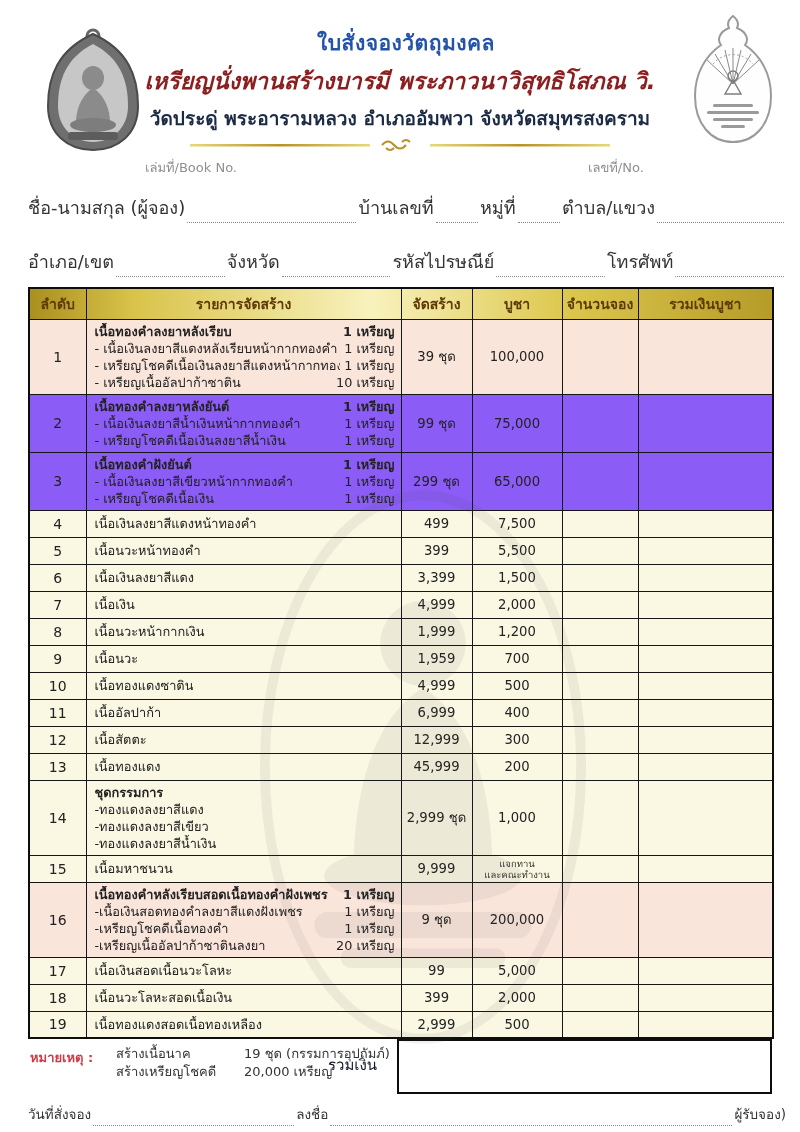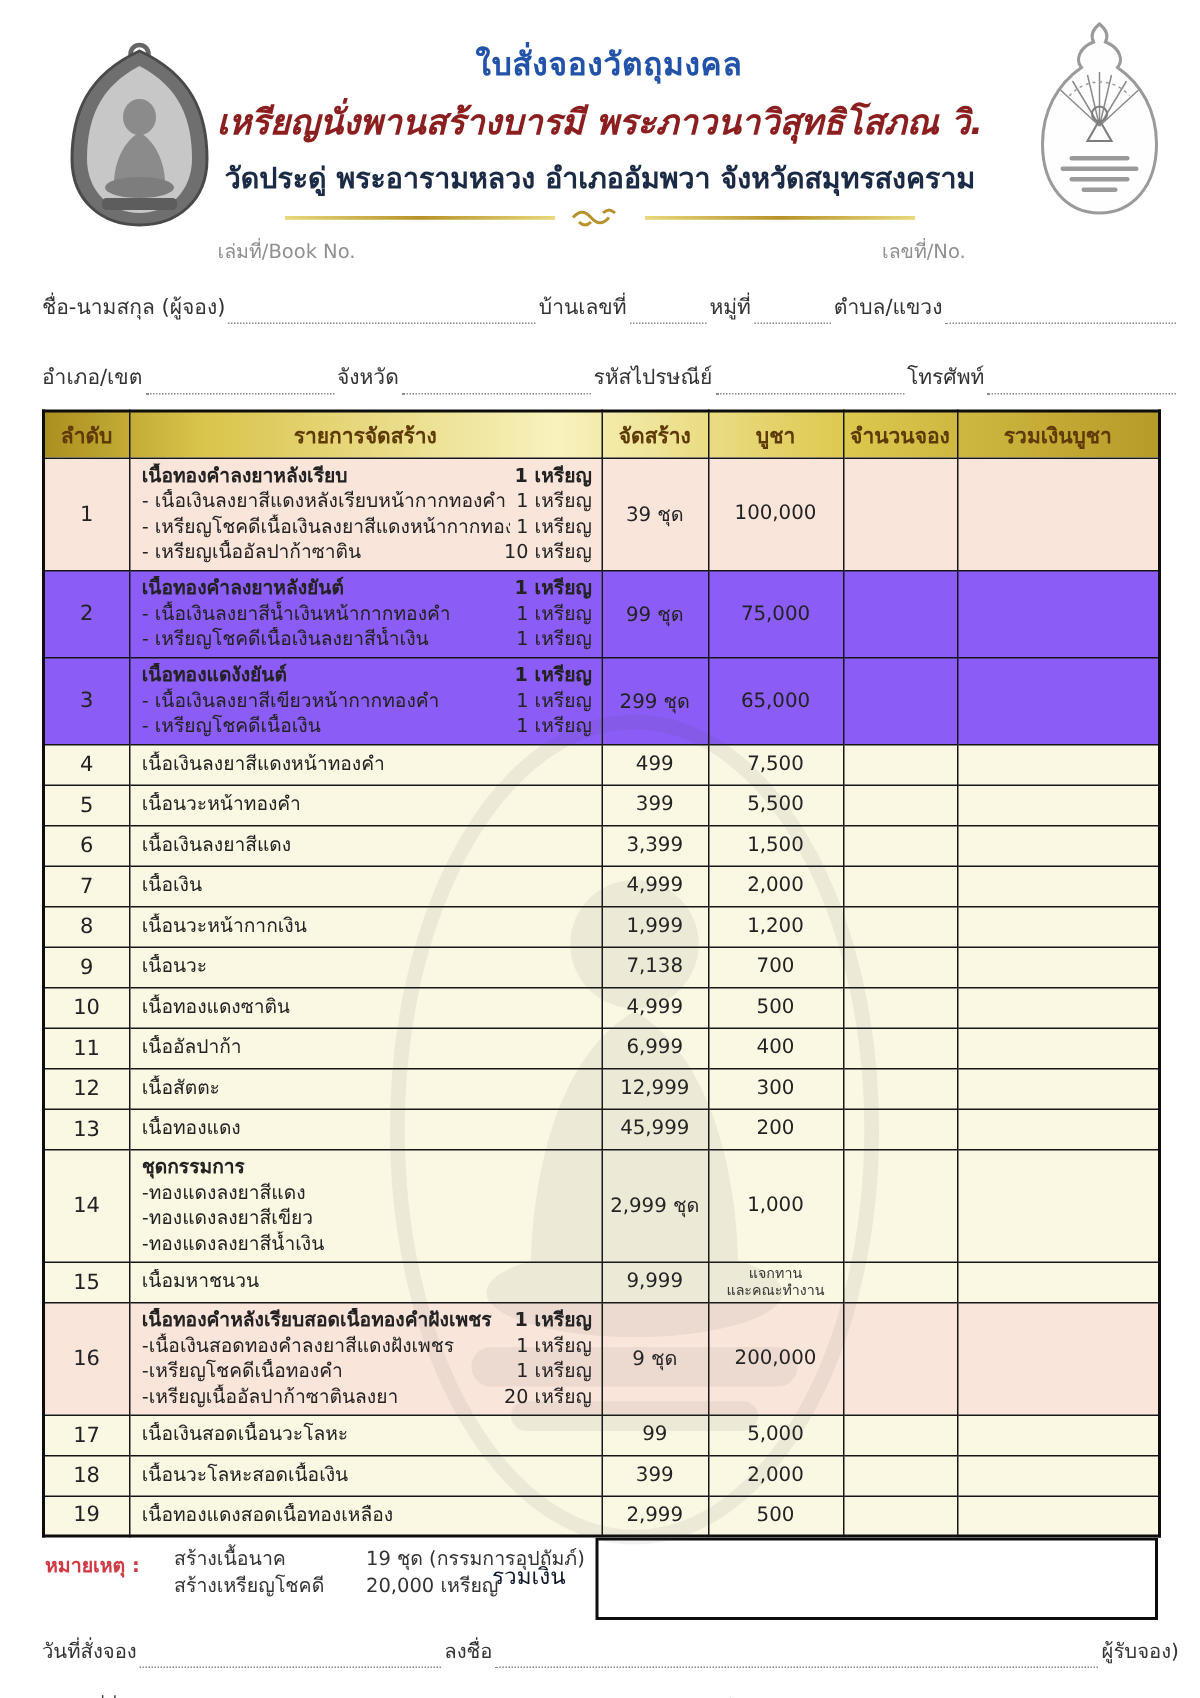--- a/index.html
+++ b/index.html
@@ -16,21 +16,21 @@
   .head-block { position:relative; padding-top:26px; text-align:center; }
   .title-main { font-size:21px; font-weight:bold; color:#2253a8; letter-spacing:.5px;padding-left:12px; }
   .title-sub { font-size:23px; font-weight:bold; font-style:italic; color:#8b1e1e; margin-top:4px; }
   .title-temple { font-size:19px; font-weight:bold; color:#1b2b45; margin-top:4px; }
   .divider { width:420px; margin:4px auto 0; height:16px; display:block; }
   .book-line { position:relative; height:22px; margin-top:4px; font-size:13px; color:#8f8f8f; }
   .book-line .bookno { position:absolute; left:145px; top:0; }
   .book-line .docno  { position:absolute; left:588px; top:0; }
 
   
-  .fill-row { display:flex; align-items:flex-end; padding:0 14px 0 28px; font-size:14px; color:#333; }
+  .fill-row { display:flex; align-items:flex-end; padding:0 14px 0 28px; font-size:18px; color:#333; }
   .fill-row.first { margin-top:14px; }
   .fill-row.second { margin-top:24px; }
   .fill-label { white-space:nowrap; padding-bottom:1px; }
   .dots { border-bottom:1.6px dotted #8a8a8a; height:17px; margin:0 2px; }
   .g1{flex-grow:1;} .g2{flex-grow:2;} .g05{flex-grow:.5;} .g15{flex-grow:1.5;}
 
   
   .table-wrap { position:relative; margin:10px 0 0 28px; width:744px; }
   table.order { border-collapse:collapse; width:744px; table-layout:fixed; }
   table.order th, table.order td { border:1.8px solid #161616; vertical-align:middle; }
@@ -211,21 +211,21 @@
             </td>
             <td class="cell-made">99 ชุด</td>
             <td class="cell-price">75,000</td>
             <td></td>
             <td></td>
           </tr>
           <tr class="bg-blue row-multi">
             <td class="cell-no">3</td>
             <td class="cell-items">
               <div class="item-line">
-                <span class="t bold">เนื้อทองแดงังยันต์</span>
+                <span class="t bold">เนื้อทองคำฝังยันต์</span>
                 <span class="q bold">1 เหรียญ</span>
               </div>
               <div class="item-line">
                 <span class="t">- เนื้อเงินลงยาสีเขียวหน้ากากทองคำ</span>
                 <span class="q">1 เหรียญ</span>
               </div>
               <div class="item-line">
                 <span class="t">- เหรียญโชคดีเนื้อเงิน</span>
                 <span class="q">1 เหรียญ</span>
               </div>
@@ -295,21 +295,21 @@
             <td></td>
             <td></td>
           </tr>
           <tr class="bg-cream row-simple">
             <td class="cell-no">9</td>
             <td class="cell-items">
               <div class="item-line">
                 <span class="t">เนื้อนวะ</span>
               </div>
             </td>
-            <td class="cell-made">7,138</td>
+            <td class="cell-made">1,959</td>
             <td class="cell-price">700</td>
             <td></td>
             <td></td>
           </tr>
           <tr class="bg-cream row-simple">
             <td class="cell-no">10</td>
             <td class="cell-items">
               <div class="item-line">
                 <span class="t">เนื้อทองแดงซาติน</span>
               </div>

